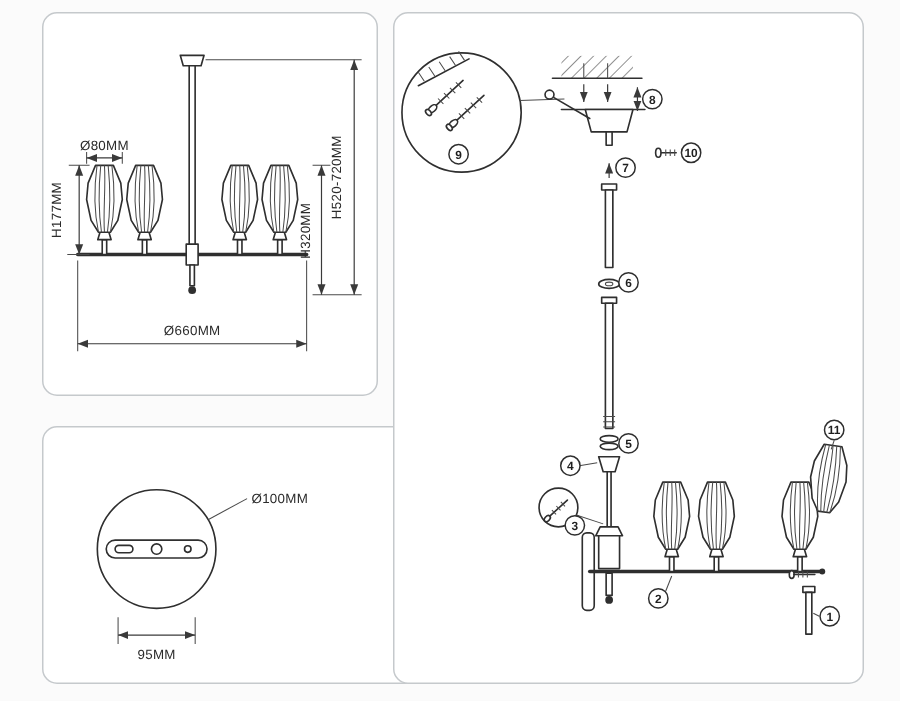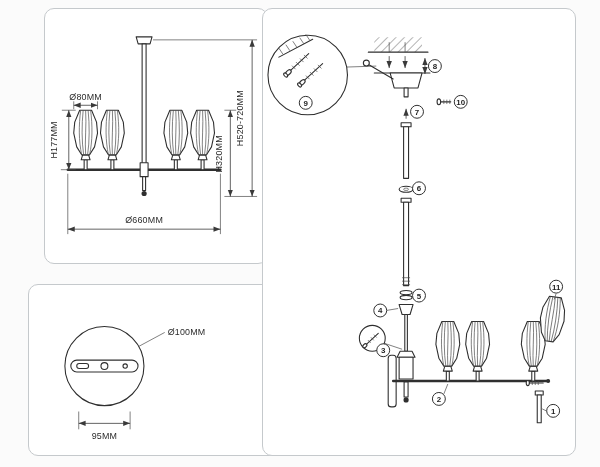--- a/index.html
+++ b/index.html
@@ -1,20 +1,20 @@
 <!DOCTYPE html>
 <html><head>
 <meta charset="utf-8">
 <style>
   * { margin:0; padding:0; box-sizing:border-box; }
   html,body { width:600px; height:467px; }
   body { background:#fafafa; font-family:"Liberation Sans", sans-serif; position:relative; overflow:hidden; }
   .sheet { position:absolute; inset:0; background:#fbfbfb; }
   .panel { position:absolute; background:#ffffff; border:1px solid #c5c9cc; border-radius:10px; overflow:hidden; }
-  #p-spec    { left:28px;  top:8px;   width:224px; height:256px;margin-left:16px; }
+  #p-spec    { left:28px;  top:8px;   width:224px; height:256px; }
   #p-canopy  { left:28px;  top:284px; width:257px; height:172px; }
   #p-assembly{ left:262px; top:8px;   width:314px; height:448px; }
   svg { display:block; }
   svg text { font-family:"Liberation Sans", sans-serif; }
   .ln   { stroke:#2f2f2f; fill:none; stroke-width:1.1; stroke-linecap:round; stroke-linejoin:round; }
   .ln2  { stroke:#2f2f2f; fill:none; stroke-width:2.4; stroke-linecap:round; }
   .fillw{ fill:#ffffff; stroke:#2f2f2f; stroke-width:1.1; stroke-linejoin:round; }
   .thin { stroke:#4a4a4a; fill:none; stroke-width:0.7; }
   .dim  { stroke:#3a3a3a; fill:none; stroke-width:0.8; }
   .dimtxt { fill:#2b2b2b; font-size:9px; letter-spacing:0.2px; }

